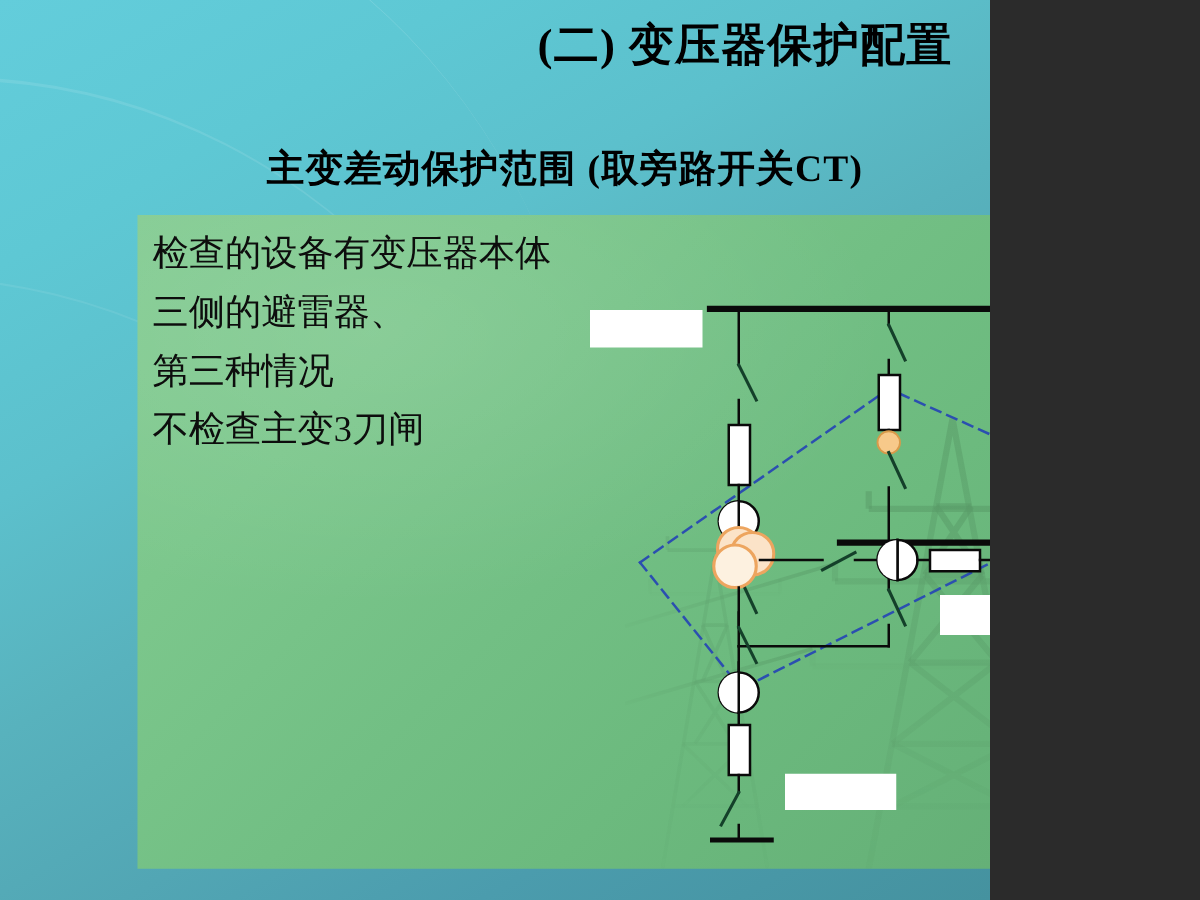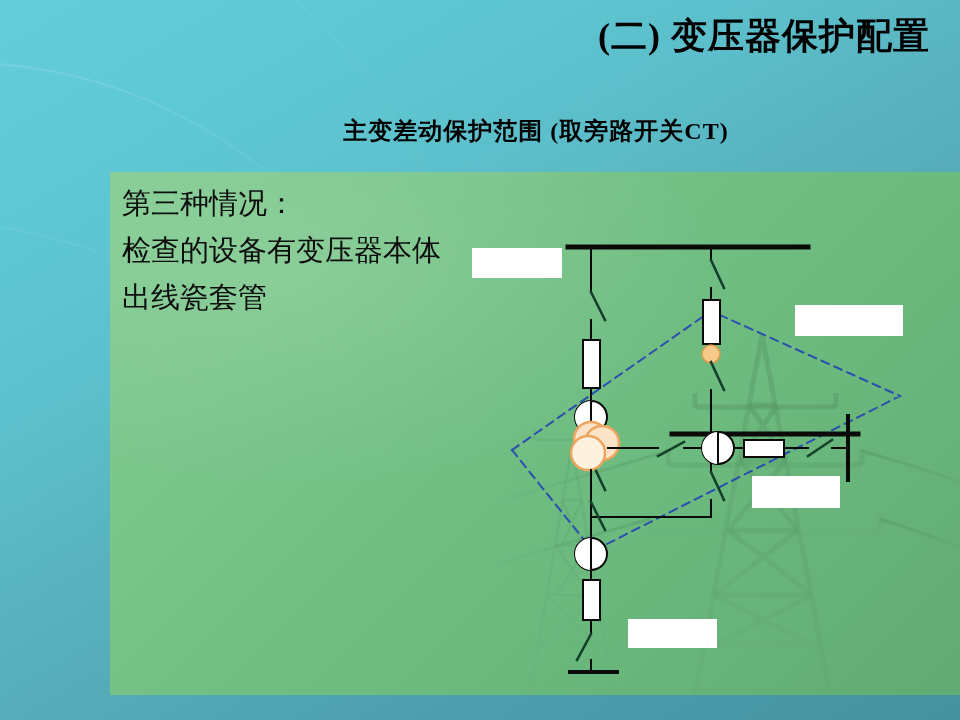--- a/index.html
+++ b/index.html
@@ -2,21 +2,21 @@
 <html><head>
 <meta charset="utf-8">
 <style>
   html, body {
     margin: 0;
     padding: 0;
     background: #2b2b2b;
   }
   #slide {
     position: relative;
-    width: 960px;
+    width: 792px;
     height: 720px;
     overflow: hidden;
     font-family: "Liberation Serif", "DejaVu Serif", serif;
     background: linear-gradient(150deg,
         #63cddb 0%,
         #5ec8d4 18%,
         #5cc0cc 34%,
         #58b2bd 50%,
         #52a6b4 66%,
         #4b9cad 80%,
@@ -62,21 +62,21 @@
     font-weight: 700;
     color: #000000;
     letter-spacing: 1px;
     white-space: nowrap;
   }
   #subtitle {
     position: absolute;
     left: 0; right: 0;
     top: 115px;
     text-align: center;
-    font-size: 24px;
+    font-size: 30px;
     font-weight: 700;
     color: #000000;
     letter-spacing: 1px;
     white-space: nowrap;
     padding-left: 112px;
     box-sizing: border-box;
   }
 
   
   #panel {
@@ -260,23 +260,24 @@
         <path d="M481 462 L467 442" stroke="#14402a" stroke-width="2.5" style="display:none"></path>
         <path d="M481 462 L469 440" stroke="#14402a" stroke-width="2.5" style="display:none"></path>
         <path d="M481 462 L467 488" stroke="#14402a" stroke-width="2.5"></path>
         <line x1="481" y1="488" x2="481" y2="500"></line>
         <line x1="460" y1="500" x2="507" y2="500" stroke-width="4"></line>
 
       </g>
     </svg>
 
     <div id="panel-text">
-      <span class="ln">第三种情况：</span>
       <span class="ln">检查的设备有变压器本体</span>
-      <span class="ln">出线瓷套管</span>
+      <span class="ln">三侧的避雷器、</span>
+      <span class="ln">第三种情况</span>
+      <span class="ln">不检查主变3刀闸</span>
     </div>
 
     <div id="blank-labels">
         <div class="blank-label" style="left: 362px; top: 76px; width: 90px; height: 30px;"></div>
         <div class="blank-label" style="left: 685px; top: 133px; width: 108px; height: 31px;"></div>
         <div class="blank-label" style="left: 642px; top: 304px; width: 88px; height: 32px;"></div>
         <div class="blank-label" style="left: 518px; top: 447px; width: 89px; height: 29px;"></div>
       </div>
 
   </div>

